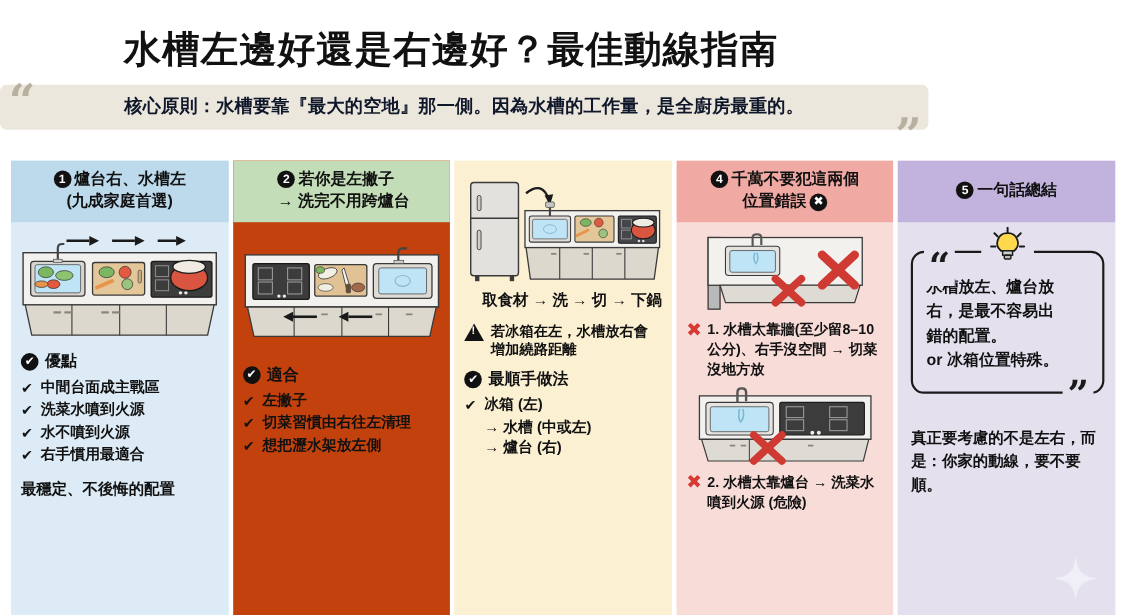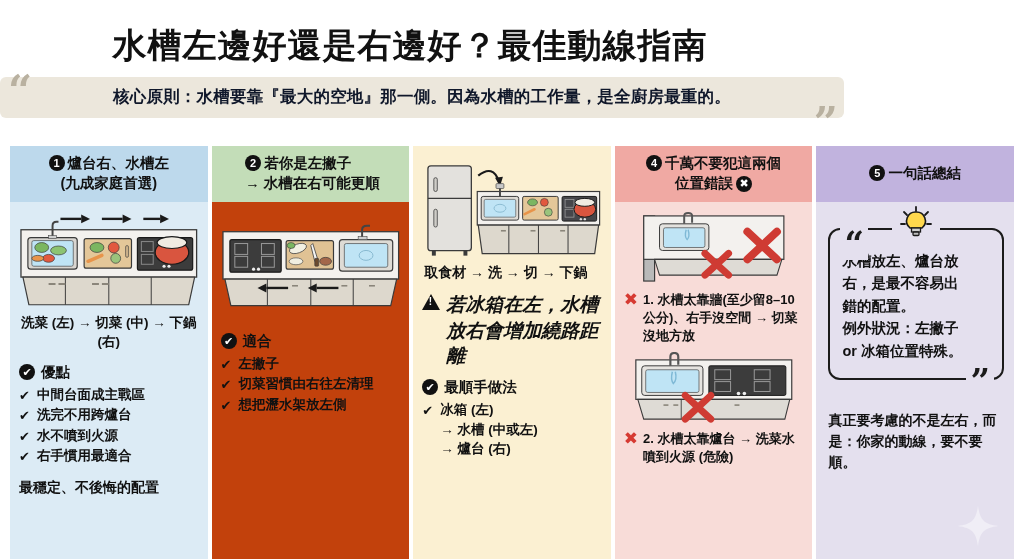--- a/index.html
+++ b/index.html
@@ -114,21 +114,21 @@
 
   
   .illus { width: 100%; display: block; }
   .caption {
     text-align: center;
     font-size: 13.5px;
     font-weight: 700;
     margin-top: 4px;
     color: #111;
   }
-  .caption.left { text-align: left; padding-left: 2px; }
+  .caption.left { text-align: right; padding-left: 2px; }
 
   
   .blk { margin-top: 10px; }
   .bhead {
     display: flex; align-items: flex-start; gap: 6px;
     font-size: 14.5px; font-weight: 700; margin-bottom: 3px;
   }
   .ic-circle {
     flex: 0 0 auto;
     width: 16px; height: 16px; border-radius: 50%;
@@ -158,21 +158,21 @@
     line-height: 1.35;
   }
   .tick { flex: 0 0 auto; font-size: 13px; width: 13px; margin-top: 1px; }
   .bitem .txt { flex: 1; }
   .sub { padding-left: 18px; font-size: 13.5px; font-weight: 700; line-height: 1.35; }
 
   .note {
     margin-top: 12px;
     font-size: 14px; font-weight: 700; line-height: 1.35;
   }
-  .warn-text { flex: 1; font-size: 19px; font-weight: 700; line-height: 1.35; font-style: italic; }
+  .warn-text { flex: 1; font-size: 13px; font-weight: 700; line-height: 1.35; }
 
   
   .xrow { display: flex; align-items: flex-start; gap: 5px; margin-top: 4px; }
   .xmark { flex: 0 0 auto; color: #d63a32; font-size: 17px; font-weight: 700; line-height: 1.1; }
   .xrow .txt { flex: 1; font-size: 13px; font-weight: 700; line-height: 1.4; }
 
   
   .qcard {
     position: relative;
     border: 2.2px solid #1b1b1b;
@@ -269,53 +269,52 @@
 
           <path d="M4 68 L178 68 L172 96 L10 96 Z" fill="#ddd8cd" stroke="#3a3a3a" stroke-width="1.2"></path>
           <line x1="47" y1="68" x2="47" y2="96" stroke="#3a3a3a" stroke-width="1"></line>
           <line x1="91" y1="68" x2="91" y2="96" stroke="#3a3a3a" stroke-width="1"></line>
           <line x1="134" y1="68" x2="134" y2="96" stroke="#3a3a3a" stroke-width="1"></line>
           <rect x="30" y="74" width="7" height="2" fill="#8a857a"></rect>
             <rect x="40" y="74" width="7" height="2" fill="#8a857a"></rect>
           <rect x="74" y="74" width="7" height="2" fill="#8a857a"></rect>
             <rect x="84" y="74" width="7" height="2" fill="#8a857a"></rect>
         </svg>
-        <div class="caption">洗菜 (左) → 切菜 (中) → 下鍋 (右)</div>
 
         <div class="blk">
           <div class="bhead">
             <span class="ic-circle">✔</span>
             <span>優點</span>
           </div>
           <div class="bitem">
               <span class="tick">✔</span>
               <span class="txt">中間台面成主戰區</span>
             </div>
           <div class="bitem">
               <span class="tick">✔</span>
-              <span class="txt">洗完不用跨爐台</span>
+              <span class="txt">洗菜水噴到火源</span>
             </div>
           <div class="bitem">
               <span class="tick">✔</span>
               <span class="txt">水不噴到火源</span>
             </div>
           <div class="bitem">
               <span class="tick">✔</span>
               <span class="txt">右手慣用最適合</span>
             </div>
         </div>
         <div class="note">最穩定、不後悔的配置</div>
       </div>
     </div>
 
     <div class="col" style="background:#c2410c">
       <div class="col-head" style="background:#c3ddb8">
         <div style="text-align:left;padding-left:4px">
           <span class="hnum">2</span><span>若你是左撇子</span><br>
-          <span>→ 水槽在右可能更順</span>
+          <span>→ 洗完不用跨爐台</span>
         </div>
       </div>
       <div class="col-body">
         <svg class="illus" viewBox="0 0 182 100">
           <rect x="2" y="22" width="178" height="48" fill="#f3f1ee" stroke="#3a3a3a" stroke-width="1.3"></rect>
 
           <rect x="9" y="30" width="52" height="33" rx="2" fill="#3c3c3c" stroke="#1a1a1a" stroke-width="1.2"></rect>
           <rect x="14" y="34" width="13" height="11" fill="none" stroke="#9a9a9a" stroke-width="1"></rect>
           <rect x="41" y="34" width="13" height="11" fill="none" stroke="#9a9a9a" stroke-width="1"></rect>
           <rect x="14" y="47" width="13" height="11" fill="none" stroke="#9a9a9a" stroke-width="1"></rect>
@@ -531,21 +530,20 @@
                 <line x1="32" y1="18" x2="28" y2="18"></line>
               </g>
               <path d="M17 6 A9 9 0 0 1 23 22 L11 22 A9 9 0 0 1 17 6 Z" fill="#ffd84d" stroke="#1a1a1a" stroke-width="1.6"></path>
               <rect x="12.5" y="22" width="9" height="4" fill="#cfcfcf" stroke="#1a1a1a" stroke-width="1.3"></rect>
               <rect x="14" y="26" width="6" height="3.5" rx="1" fill="#bdbdbd" stroke="#1a1a1a" stroke-width="1.3"></rect>
             </svg>
           </span>
           <div>水槽放左、爐台放</div>
           <div>右，是最不容易出</div>
           <div>錯的配置。</div>
-          <div>例外狀況：左撇子</div>
           <div>or 冰箱位置特殊。</div>
           <span class="bigq-close">”</span>
         </div>
         <div class="final">真正要考慮的不是左右，而是：你家的動線，要不要順。</div>
         <span class="sparkle">
           <svg width="44" height="44" viewBox="0 0 44 44">
             <path d="M22 2 C24 16 28 20 42 22 C28 24 24 28 22 42 C20 28 16 24 2 22 C16 20 20 16 22 2 Z" fill="#f3f1f8"></path>
           </svg>
         </span>
       </div>

